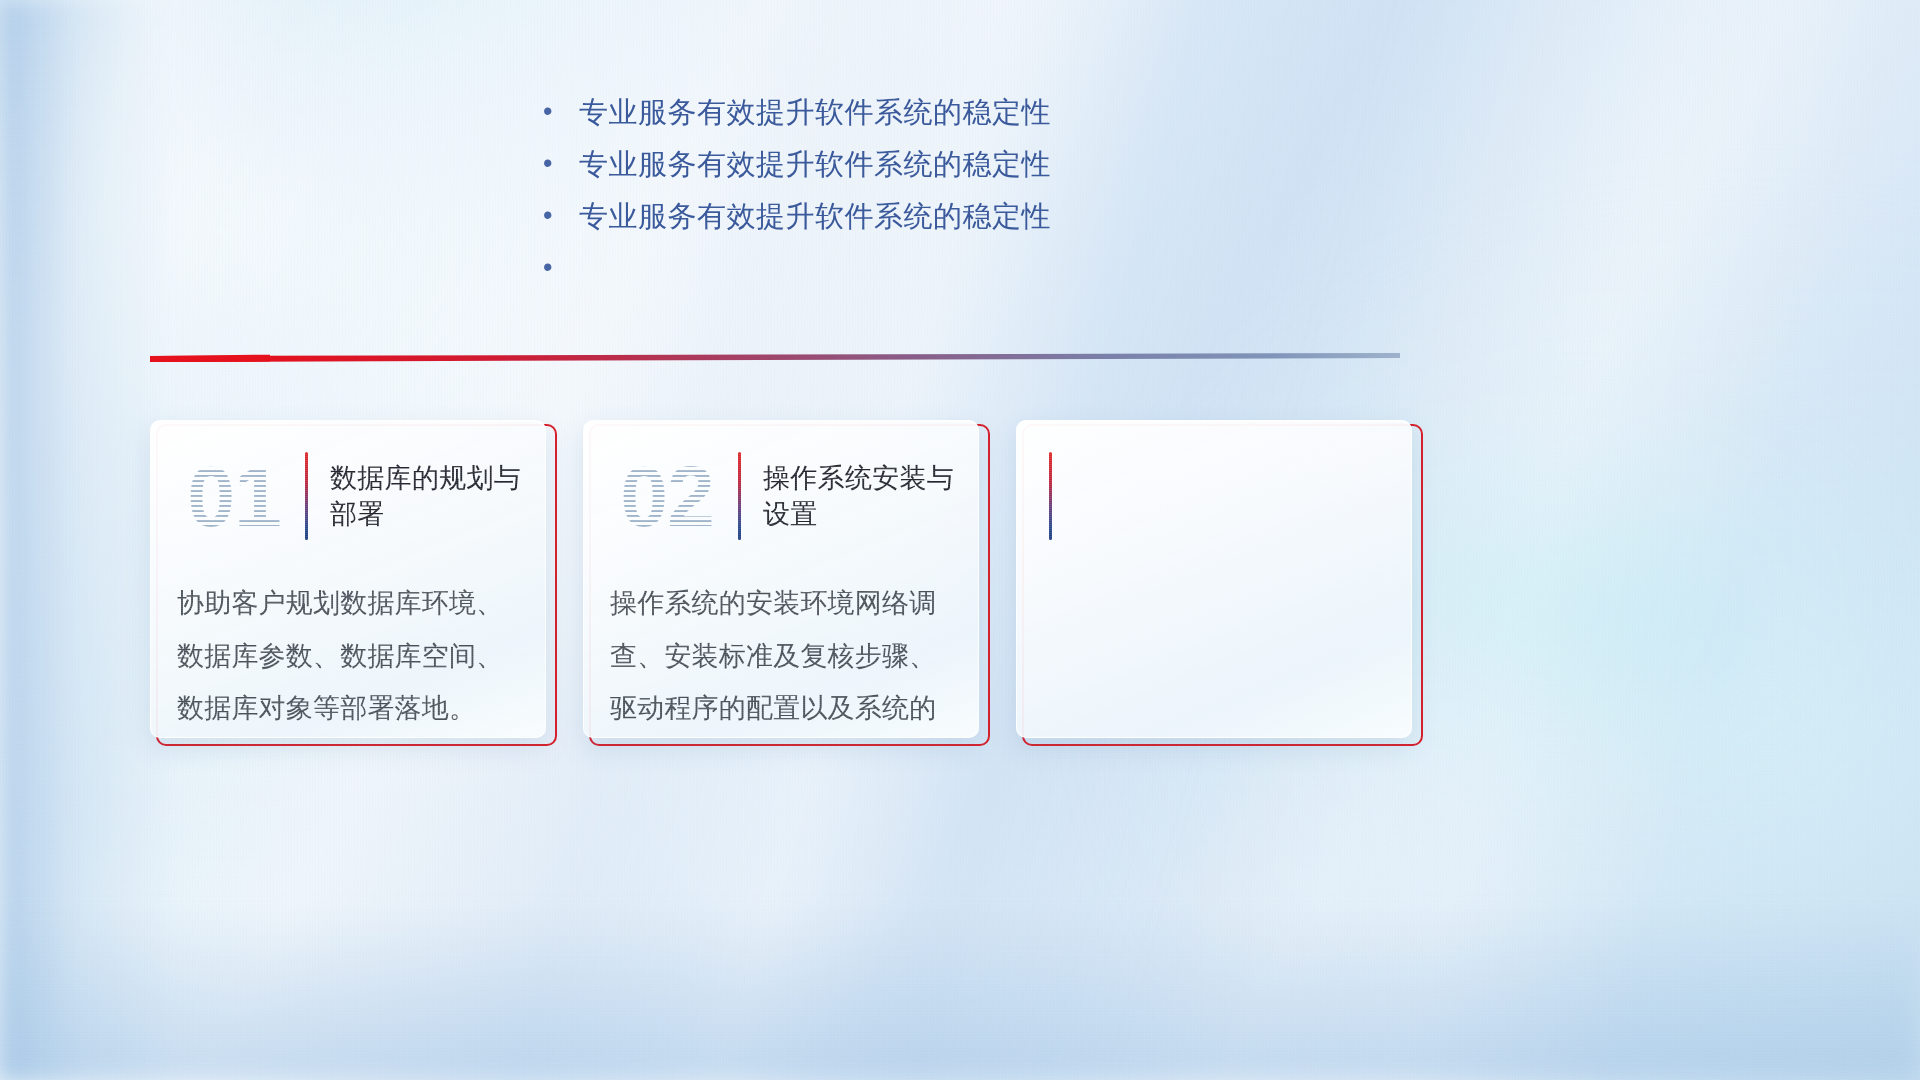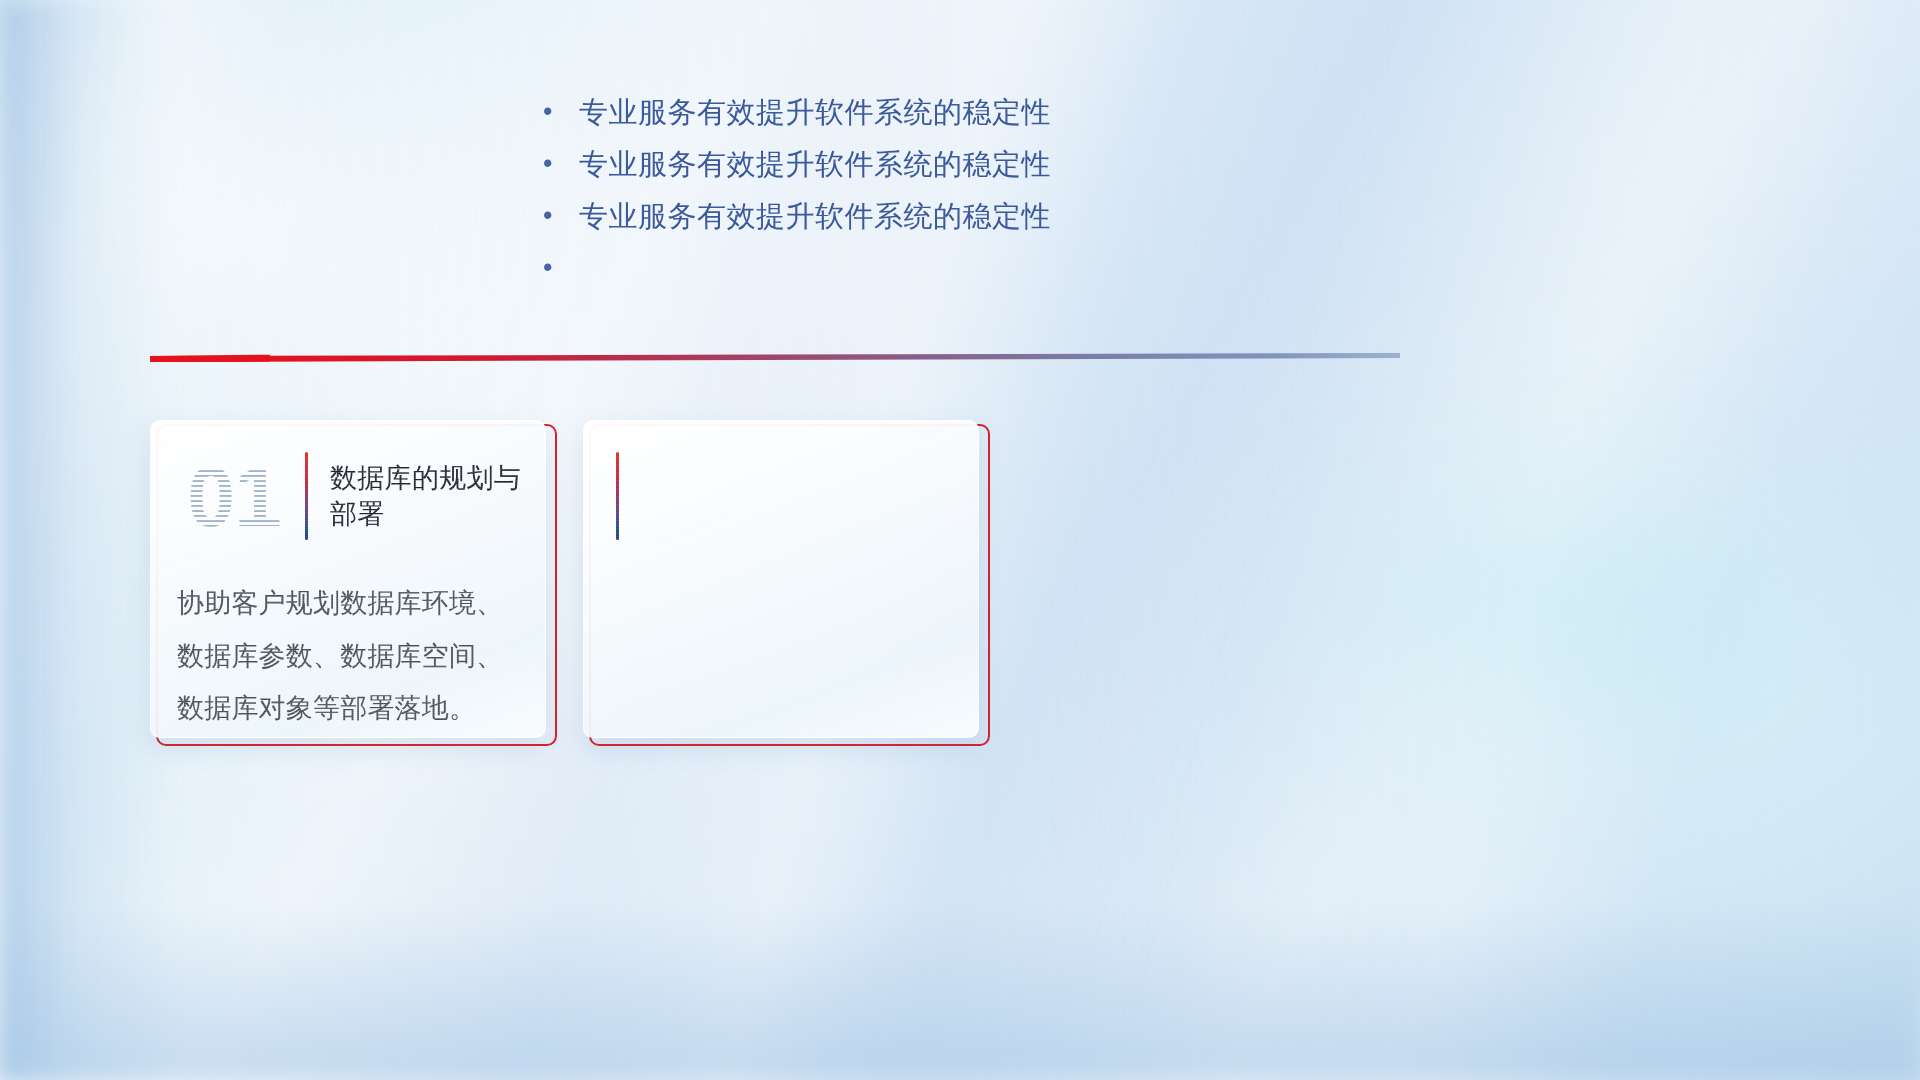--- a/index.html
+++ b/index.html
@@ -251,20 +251,31 @@
     <div class="card">
       <div class="card-head">
         <div class="big-num">01</div>
         <div class="vrule"></div>
         <div class="card-title">数据库的规划与部署</div>
       </div>
       <div class="card-body">协助客户规划数据库环境、数据库参数、数据库空间、数据库对象等部署落地。</div>
     </div>
   </div>
 
+  <div class="card-wrap">
+    <div class="card-outline"></div>
+    <div class="card">
+      <div class="card-head">
+        <div class="big-num">02</div>
+        <div class="vrule"></div>
+        <div class="card-title">操作系统安装与设置</div>
+      </div>
+      <div class="card-body">操作系统的安装环境网络调查、安装标准及复核步骤、驱动程序的配置以及系统的设置等内容。</div>
+    </div>
+  </div>
 
   <div class="card-wrap">
     <div class="card-outline"></div>
     <div class="card">
       <div class="card-head">
         <div class="vrule"></div>
       </div>
     </div>
   </div>
 

